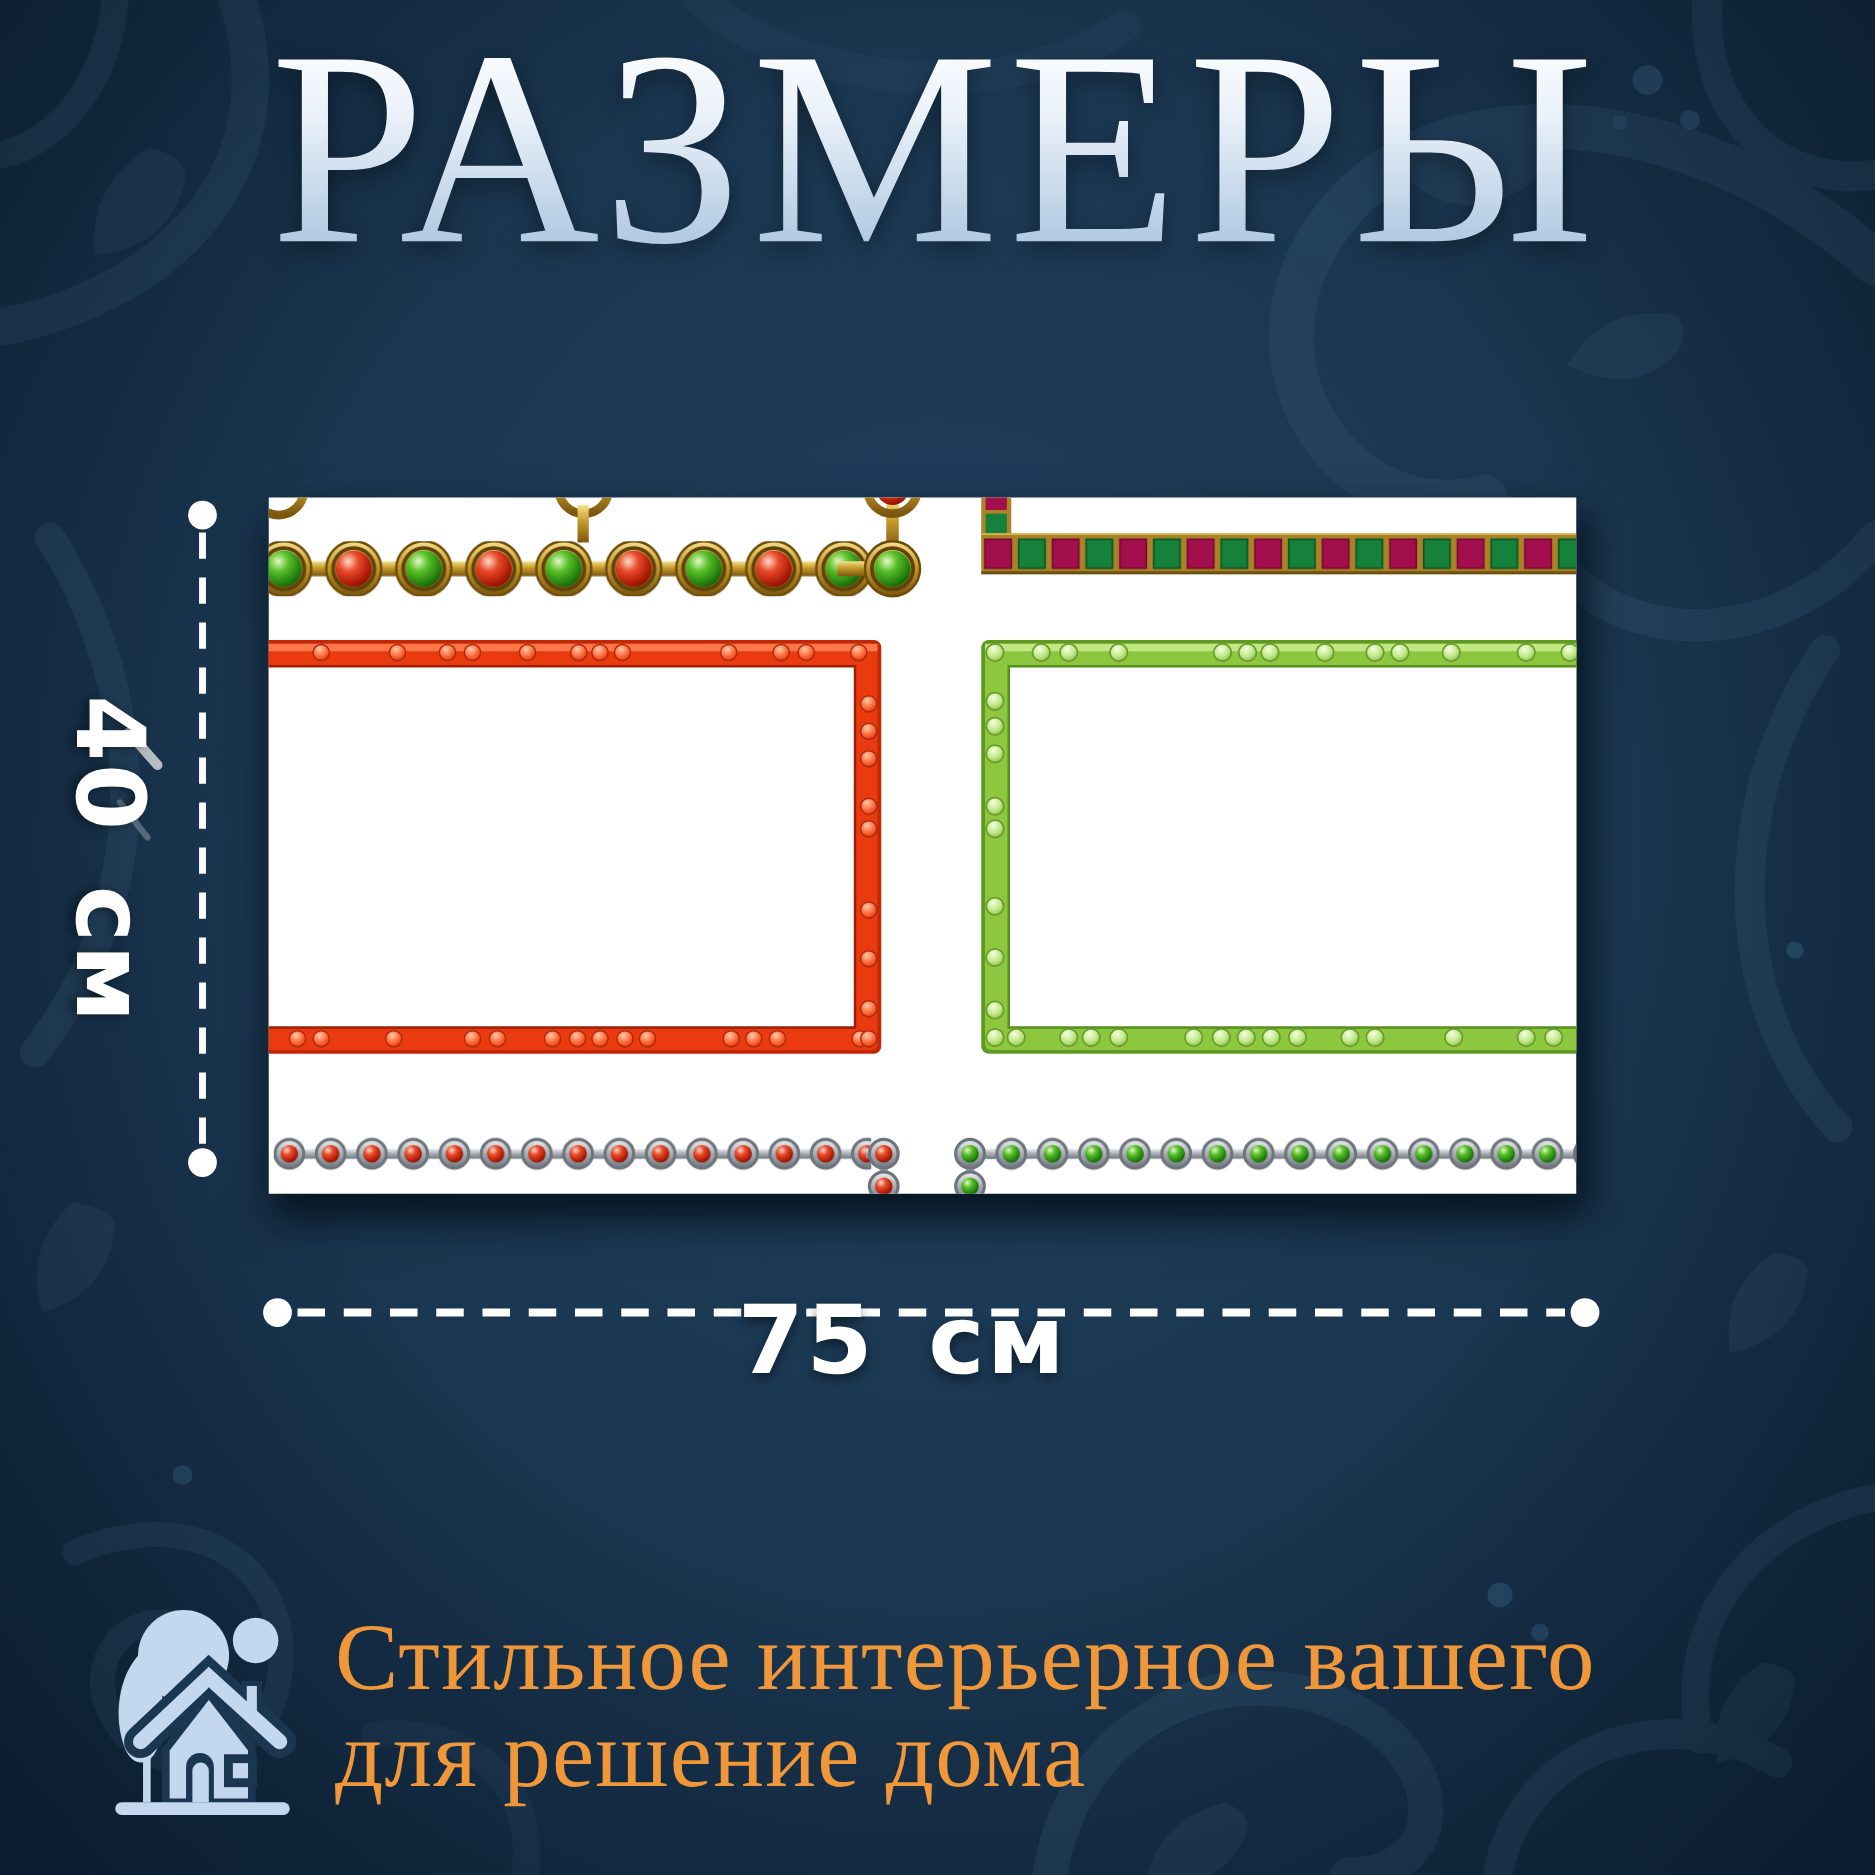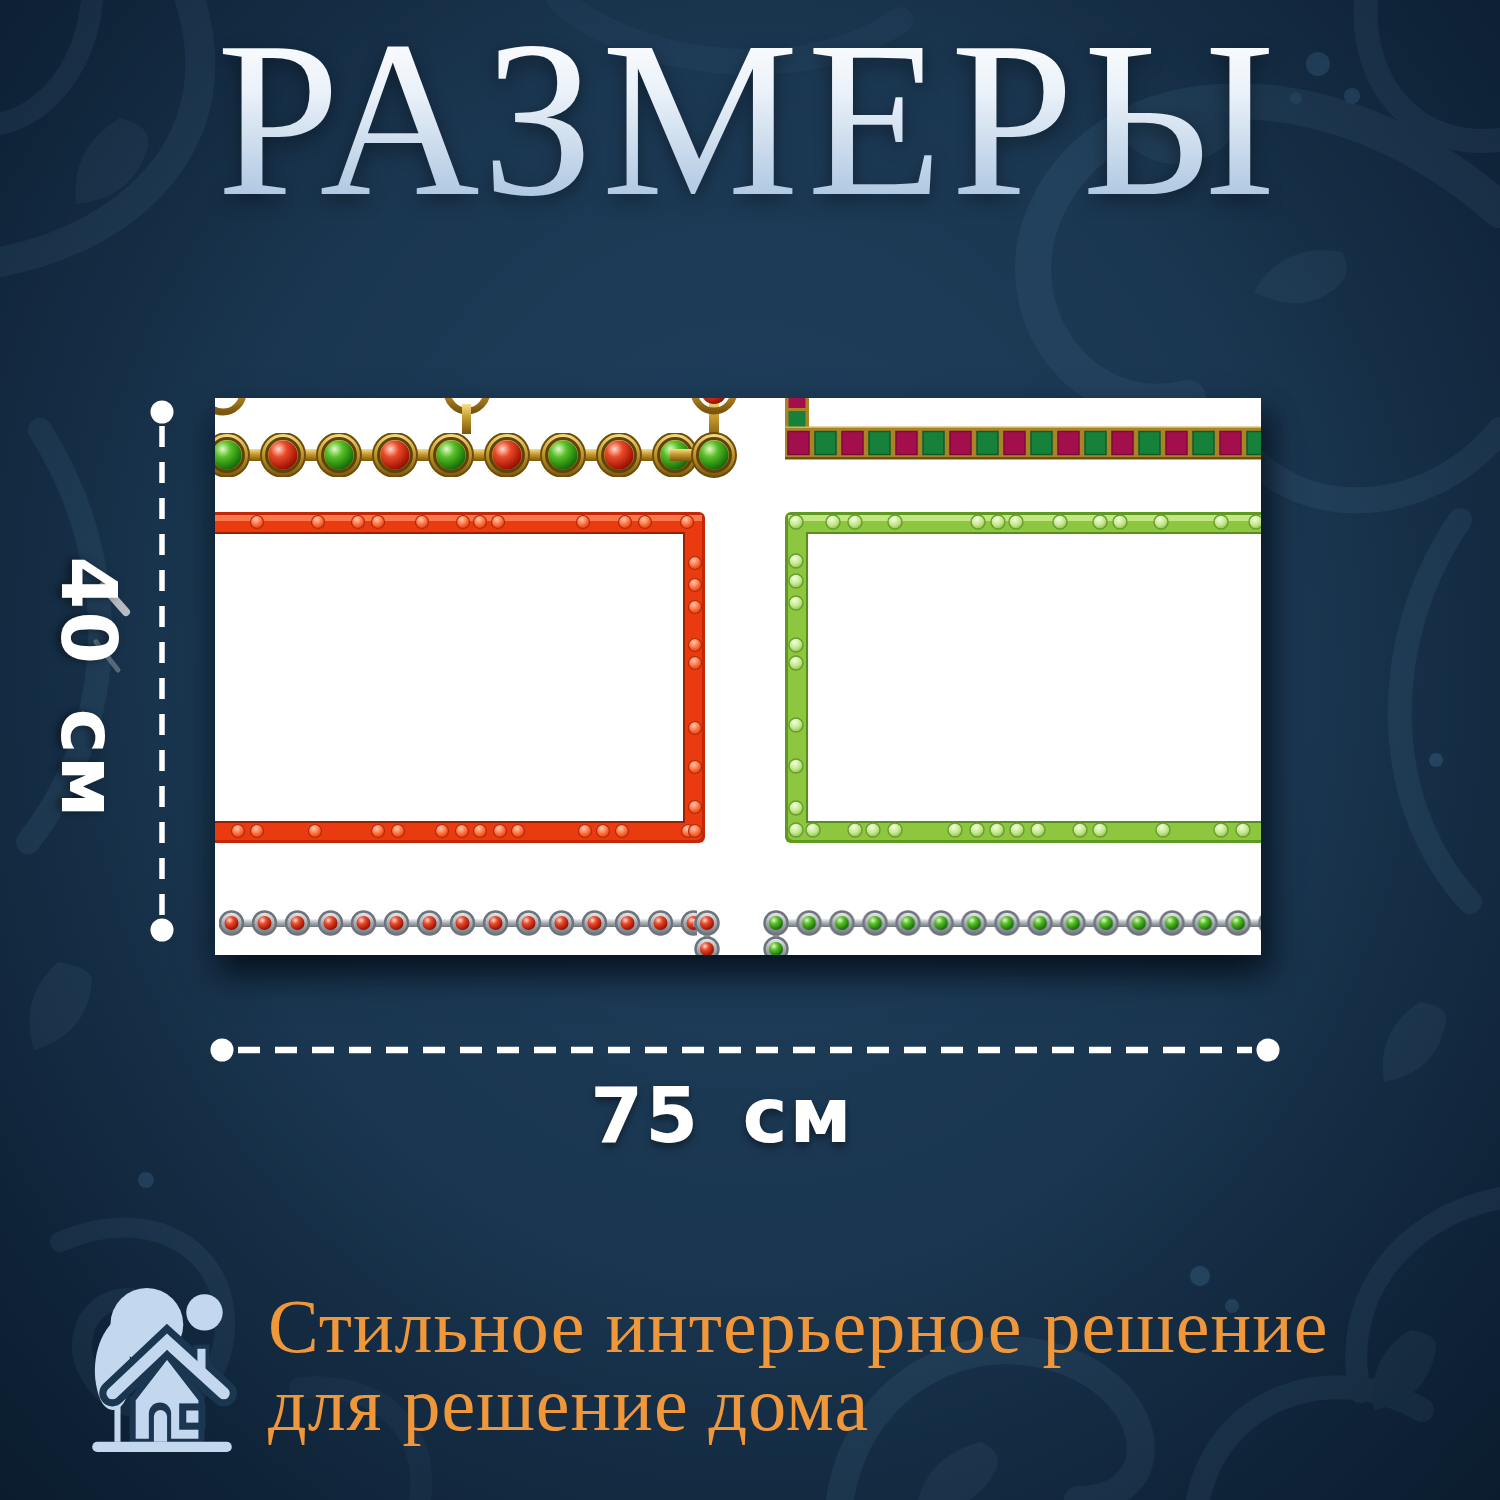--- a/index.html
+++ b/index.html
@@ -23,21 +23,21 @@
     position:absolute;left:215px;top:398px;width:1046px;height:557px;background:#ffffff;
     box-shadow:0 20px 32px rgba(2,8,16,0.6), 14px 14px 22px rgba(2,8,16,0.35);
   }
   .product svg{display:block;width:100%;height:100%;}
   .dims{position:absolute;inset:0;width:1500px;height:1500px;pointer-events:none;}
   .dim-label{
     position:absolute;color:#ffffff;font-weight:700;font-size:76px;letter-spacing:2px;
     word-spacing:14px;white-space:nowrap;text-shadow:0 4px 9px rgba(0,0,0,0.45);
   }
   .dim-label-height{left:88px;top:688px;transform:translate(-50%,-50%) rotate(90deg);}
-  .dim-label-width{left:722px;top:1115px;transform:translate(-50%,-50%);}
+  .dim-label-width{left:722px;top:1072px;transform:translate(-50%,-50%);}
   .footer{position:absolute;left:86px;top:1282px;display:flex;align-items:flex-start;gap:30px;}
   .house{width:152px;height:172px;flex:0 0 auto;}
   .footer-text{
     font-family:"Liberation Serif", serif;color:#f0973a;
     font-size:76px;line-height:1.02;letter-spacing:1px;white-space:nowrap;margin-top:6px;
   }
 </style>
 </head>
 <body>
 
@@ -313,18 +313,18 @@
       <rect x="108" y="64" width="12" height="30" fill="#c3d7ee" stroke="#1a3650" stroke-width="4"></rect>
       <path d="M26 110 L80 59 L136 110" fill="none" stroke="#c3d7ee" stroke-width="12" stroke-linecap="round"></path>
       <polygon points="46,116 80,72 114,116 114,158 46,158" fill="#c3d7ee" stroke="#1a3650" stroke-width="6"></polygon>
       <path d="M62 158 v-28 a11 11 0 0 1 22 0 v28 Z" fill="#1a3650"></path>
       <path d="M67 158 v-25 a6.5 6.5 0 0 1 13 0 v25 Z" fill="#c3d7ee"></path>
       <rect x="92" y="120" width="26" height="26" fill="#1a3650"></rect>
       <rect x="99" y="127" width="12" height="12" fill="#c3d7ee"></rect>
       <rect x="6" y="158" width="138" height="10" rx="5" fill="#c3d7ee"></rect>
     </svg>
     <div class="footer-text">
-      <div>Стильное интерьерное решение</div>
+      <div>Стильное интерьерное вашего</div>
       <div>для решение дома</div>
     </div>
   </div>
 
 </div>
 
 </body></html>

